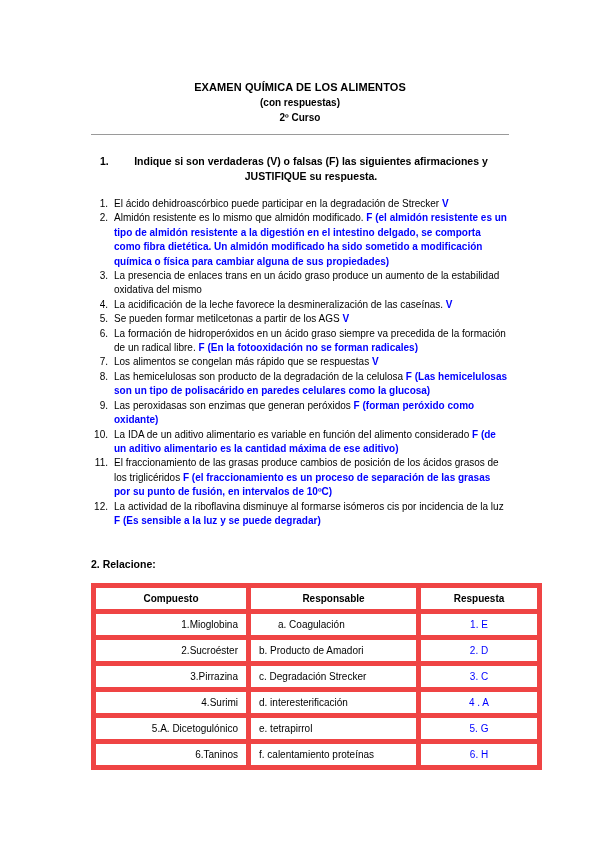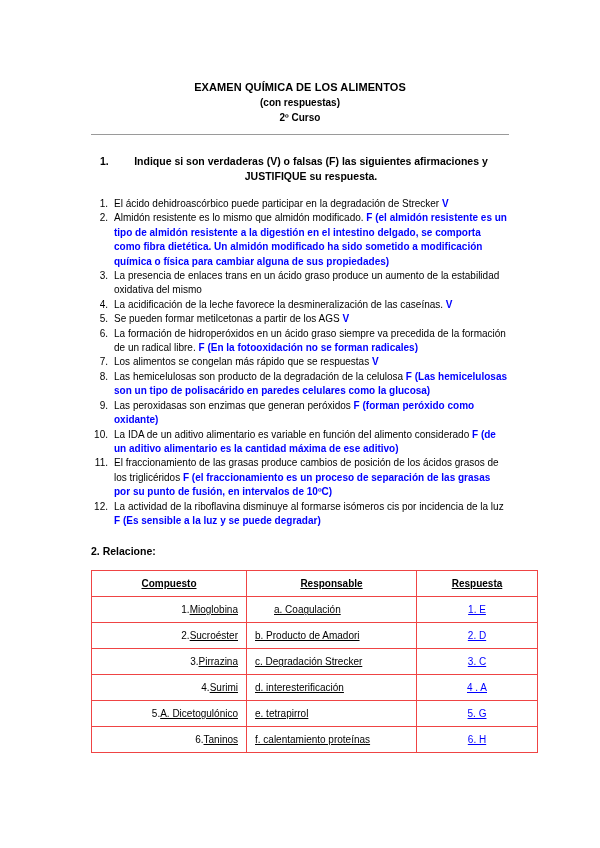--- a/index.html
+++ b/index.html
@@ -71,39 +71,38 @@
   }
   ol.statements > li .body { flex: 1 1 auto; }
 
   .ans {
     color: #0000ff;
     font-weight: bold;
   }
 
   
   .q2-heading {
-    margin-top: 17px;
+    margin-top: 30px;
     font-weight: bold;
     font-size: 10.5px;
   }
 
   table.relacione {
     margin-top: 13px;
     width: 446px;
     border-collapse: collapse;
     table-layout: fixed;
     font-size: 10px;
   }
   table.relacione th,
   table.relacione td {
-    border: 1px solid #ef4444;
+    border: 5px solid #ef4444;
     height: 26px;
     padding: 0 8px;
     vertical-align: middle;
-    text-decoration: underline;
   }
   table.relacione th {
     font-weight: bold;
     text-align: center;
   }
   table.relacione col.c1 { width: 155px; }
   table.relacione col.c2 { width: 170px; }
   table.relacione col.c3 { width: 121px; }
 
   td.cell-compuesto { text-align: right; padding-left: 26px; }

